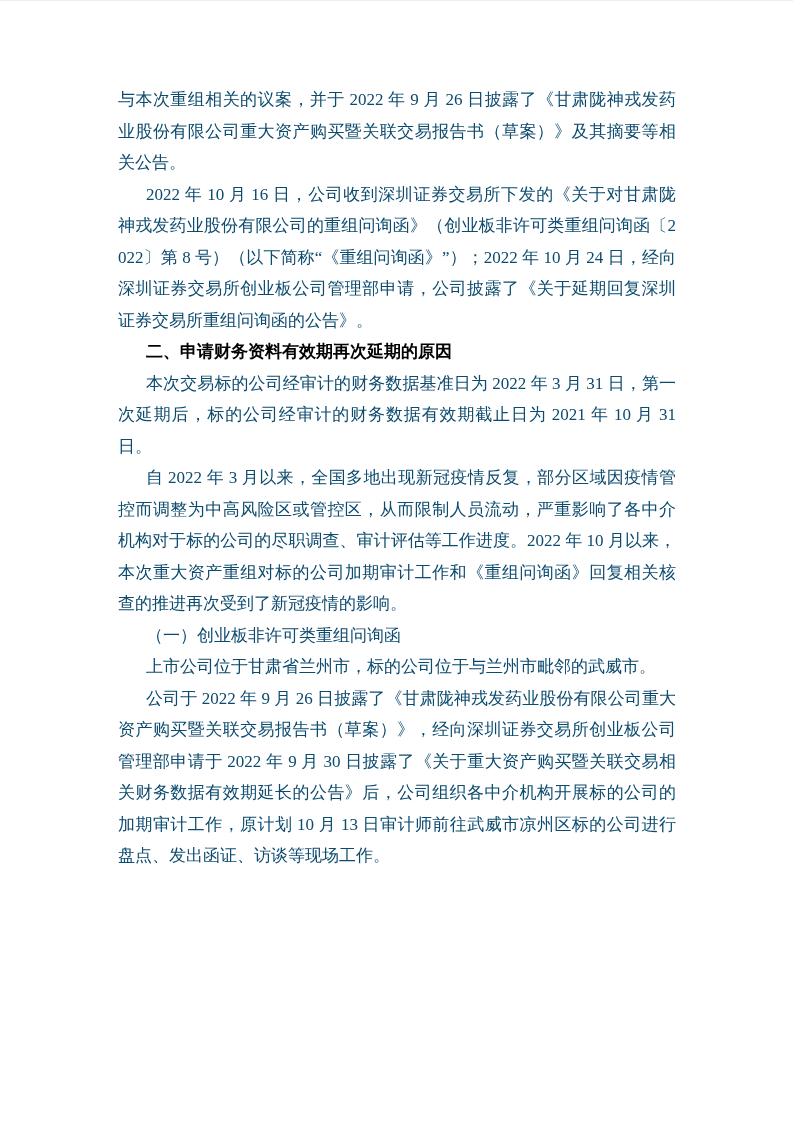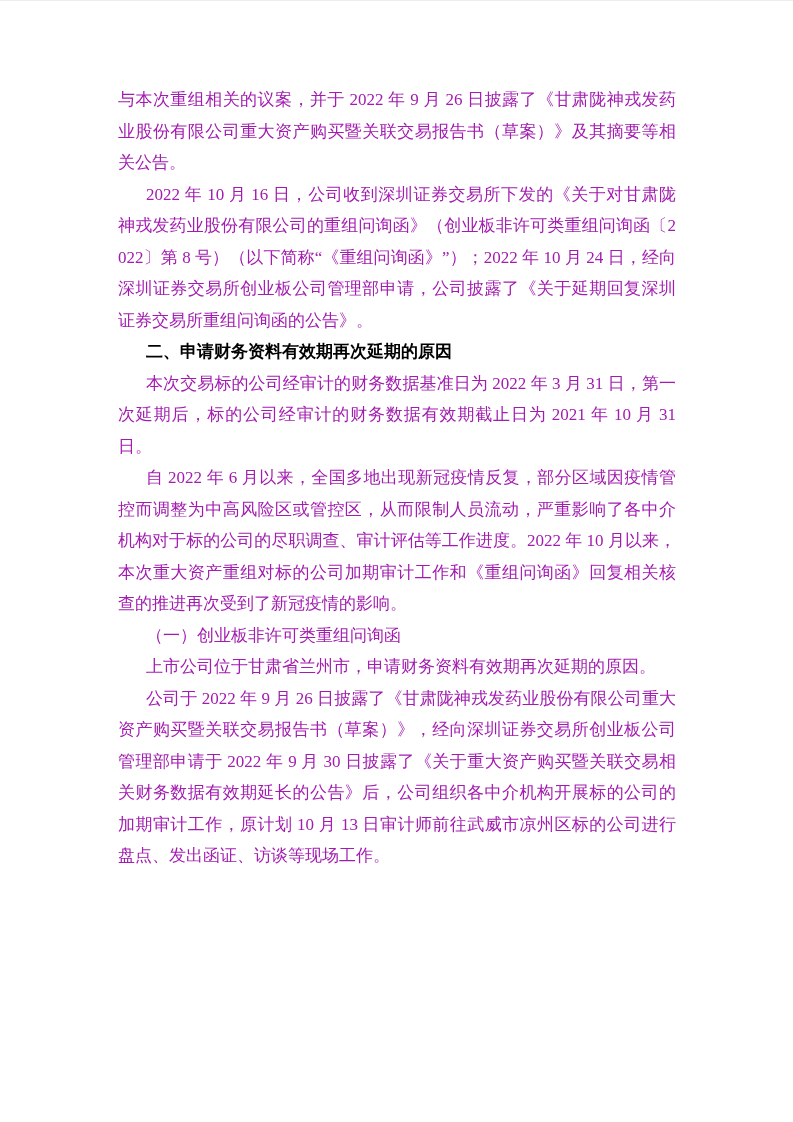--- a/index.html
+++ b/index.html
@@ -24,21 +24,21 @@
   .page {
     position: absolute;
     top: 84px;
     left: 118px;
     width: 558px;
   }
   .para {
     font-family: "Liberation Serif", "DejaVu Serif", serif;
     font-size: 17px;
     line-height: 31.5px;
-    color: #a21caf;
+    color: #0c4a6e;
     margin: 0;
     text-align: justify;
     text-justify: inter-character;
     text-indent: 28px;
     word-break: break-all;
   }
   .para.opening {
     text-indent: 0;
   }
   .para.heading {
@@ -55,18 +55,18 @@
 <body>
 
 <div class="top-edge"></div>
 
 <main class="page">
   <div>
       <p class="para opening">与本次重组相关的议案，并于 2022 年 9 月 26 日披露了《甘肃陇神戎发药业股份有限公司重大资产购买暨关联交易报告书（草案）》及其摘要等相关公告。</p>
       <p class="para body">2022 年 10 月 16 日，公司收到深圳证券交易所下发的《关于对甘肃陇神戎发药业股份有限公司的重组问询函》（创业板非许可类重组问询函〔2022〕第 8 号）（以下简称“《重组问询函》”）；2022 年 10 月 24 日，经向深圳证券交易所创业板公司管理部申请，公司披露了《关于延期回复深圳证券交易所重组问询函的公告》。</p>
       <p class="para heading">二、申请财务资料有效期再次延期的原因</p>
       <p class="para body">本次交易标的公司经审计的财务数据基准日为 2022 年 3 月 31 日，第一次延期后，标的公司经审计的财务数据有效期截止日为 2021 年 10 月 31 日。</p>
-      <p class="para body">自 2022 年 6 月以来，全国多地出现新冠疫情反复，部分区域因疫情管控而调整为中高风险区或管控区，从而限制人员流动，严重影响了各中介机构对于标的公司的尽职调查、审计评估等工作进度。2022 年 10 月以来，本次重大资产重组对标的公司加期审计工作和《重组问询函》回复相关核查的推进再次受到了新冠疫情的影响。</p>
+      <p class="para body">自 2022 年 3 月以来，全国多地出现新冠疫情反复，部分区域因疫情管控而调整为中高风险区或管控区，从而限制人员流动，严重影响了各中介机构对于标的公司的尽职调查、审计评估等工作进度。2022 年 10 月以来，本次重大资产重组对标的公司加期审计工作和《重组问询函》回复相关核查的推进再次受到了新冠疫情的影响。</p>
       <p class="para subheading">（一）创业板非许可类重组问询函</p>
-      <p class="para body">上市公司位于甘肃省兰州市，申请财务资料有效期再次延期的原因。</p>
+      <p class="para body">上市公司位于甘肃省兰州市，标的公司位于与兰州市毗邻的武威市。</p>
       <p class="para body">公司于 2022 年 9 月 26 日披露了《甘肃陇神戎发药业股份有限公司重大资产购买暨关联交易报告书（草案）》，经向深圳证券交易所创业板公司管理部申请于 2022 年 9 月 30 日披露了《关于重大资产购买暨关联交易相关财务数据有效期延长的公告》后，公司组织各中介机构开展标的公司的加期审计工作，原计划 10 月 13 日审计师前往武威市凉州区标的公司进行盘点、发出函证、访谈等现场工作。</p>
     </div>
 </main>
 
 </body></html>

